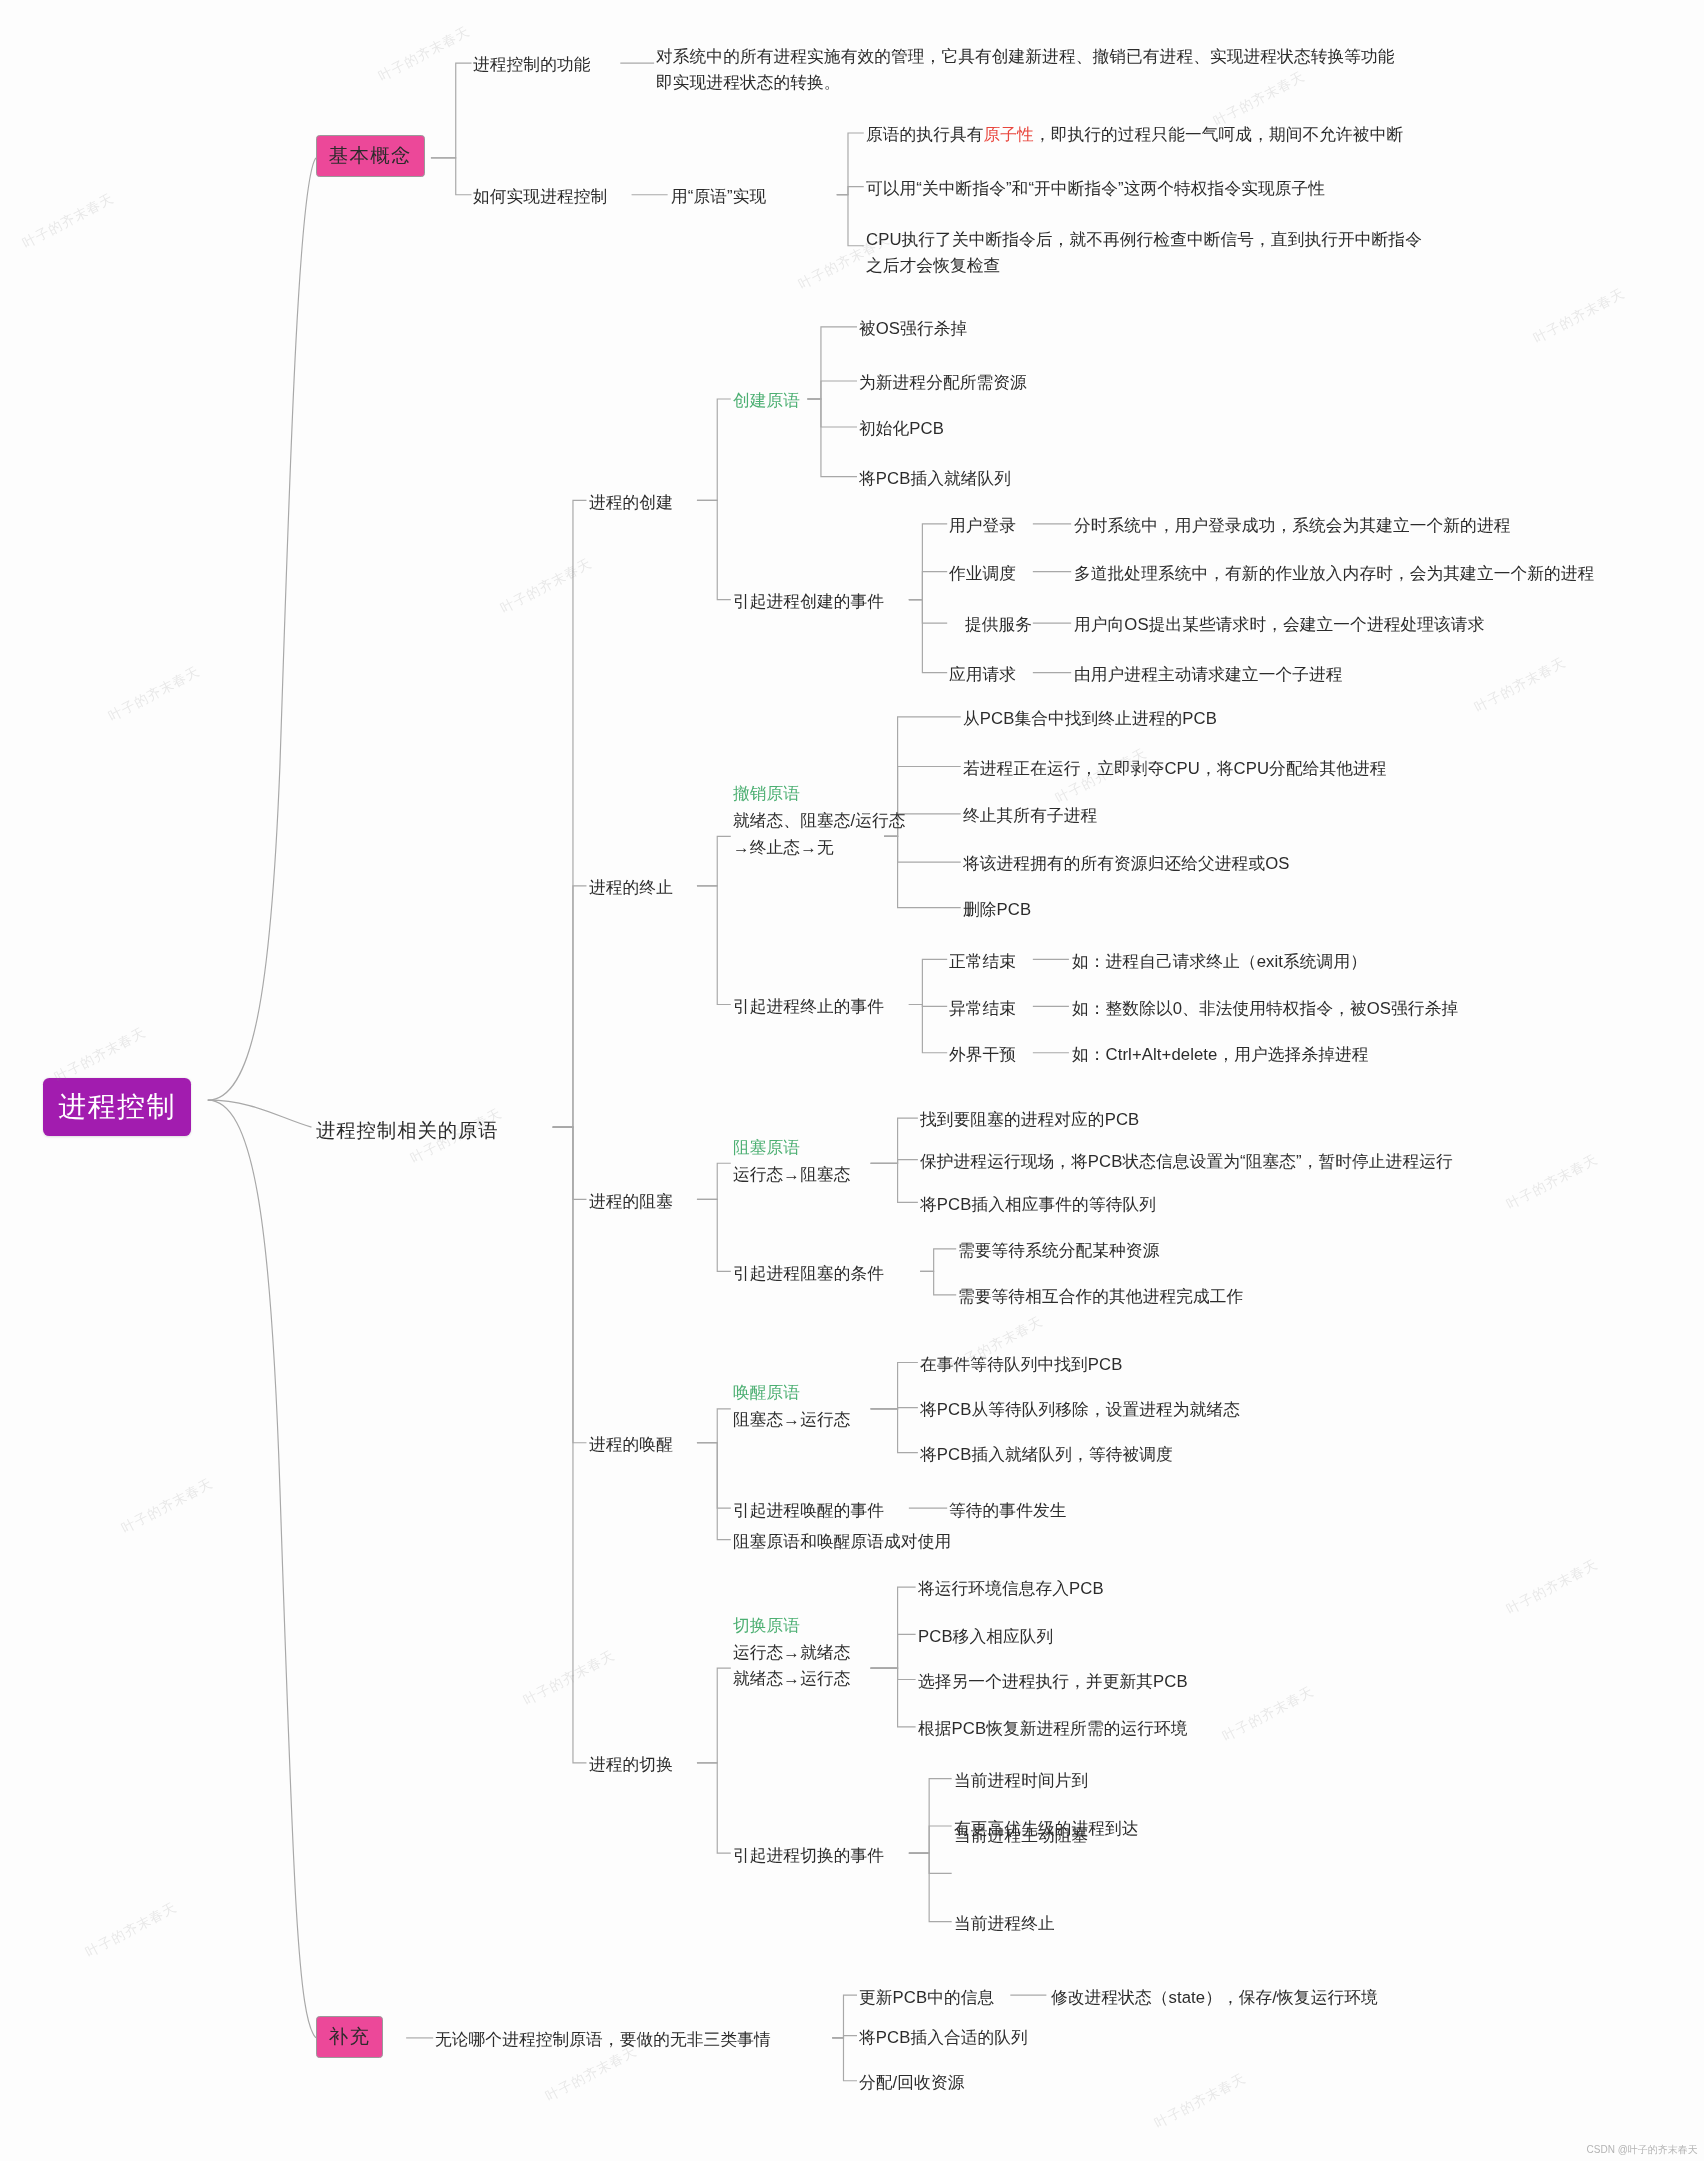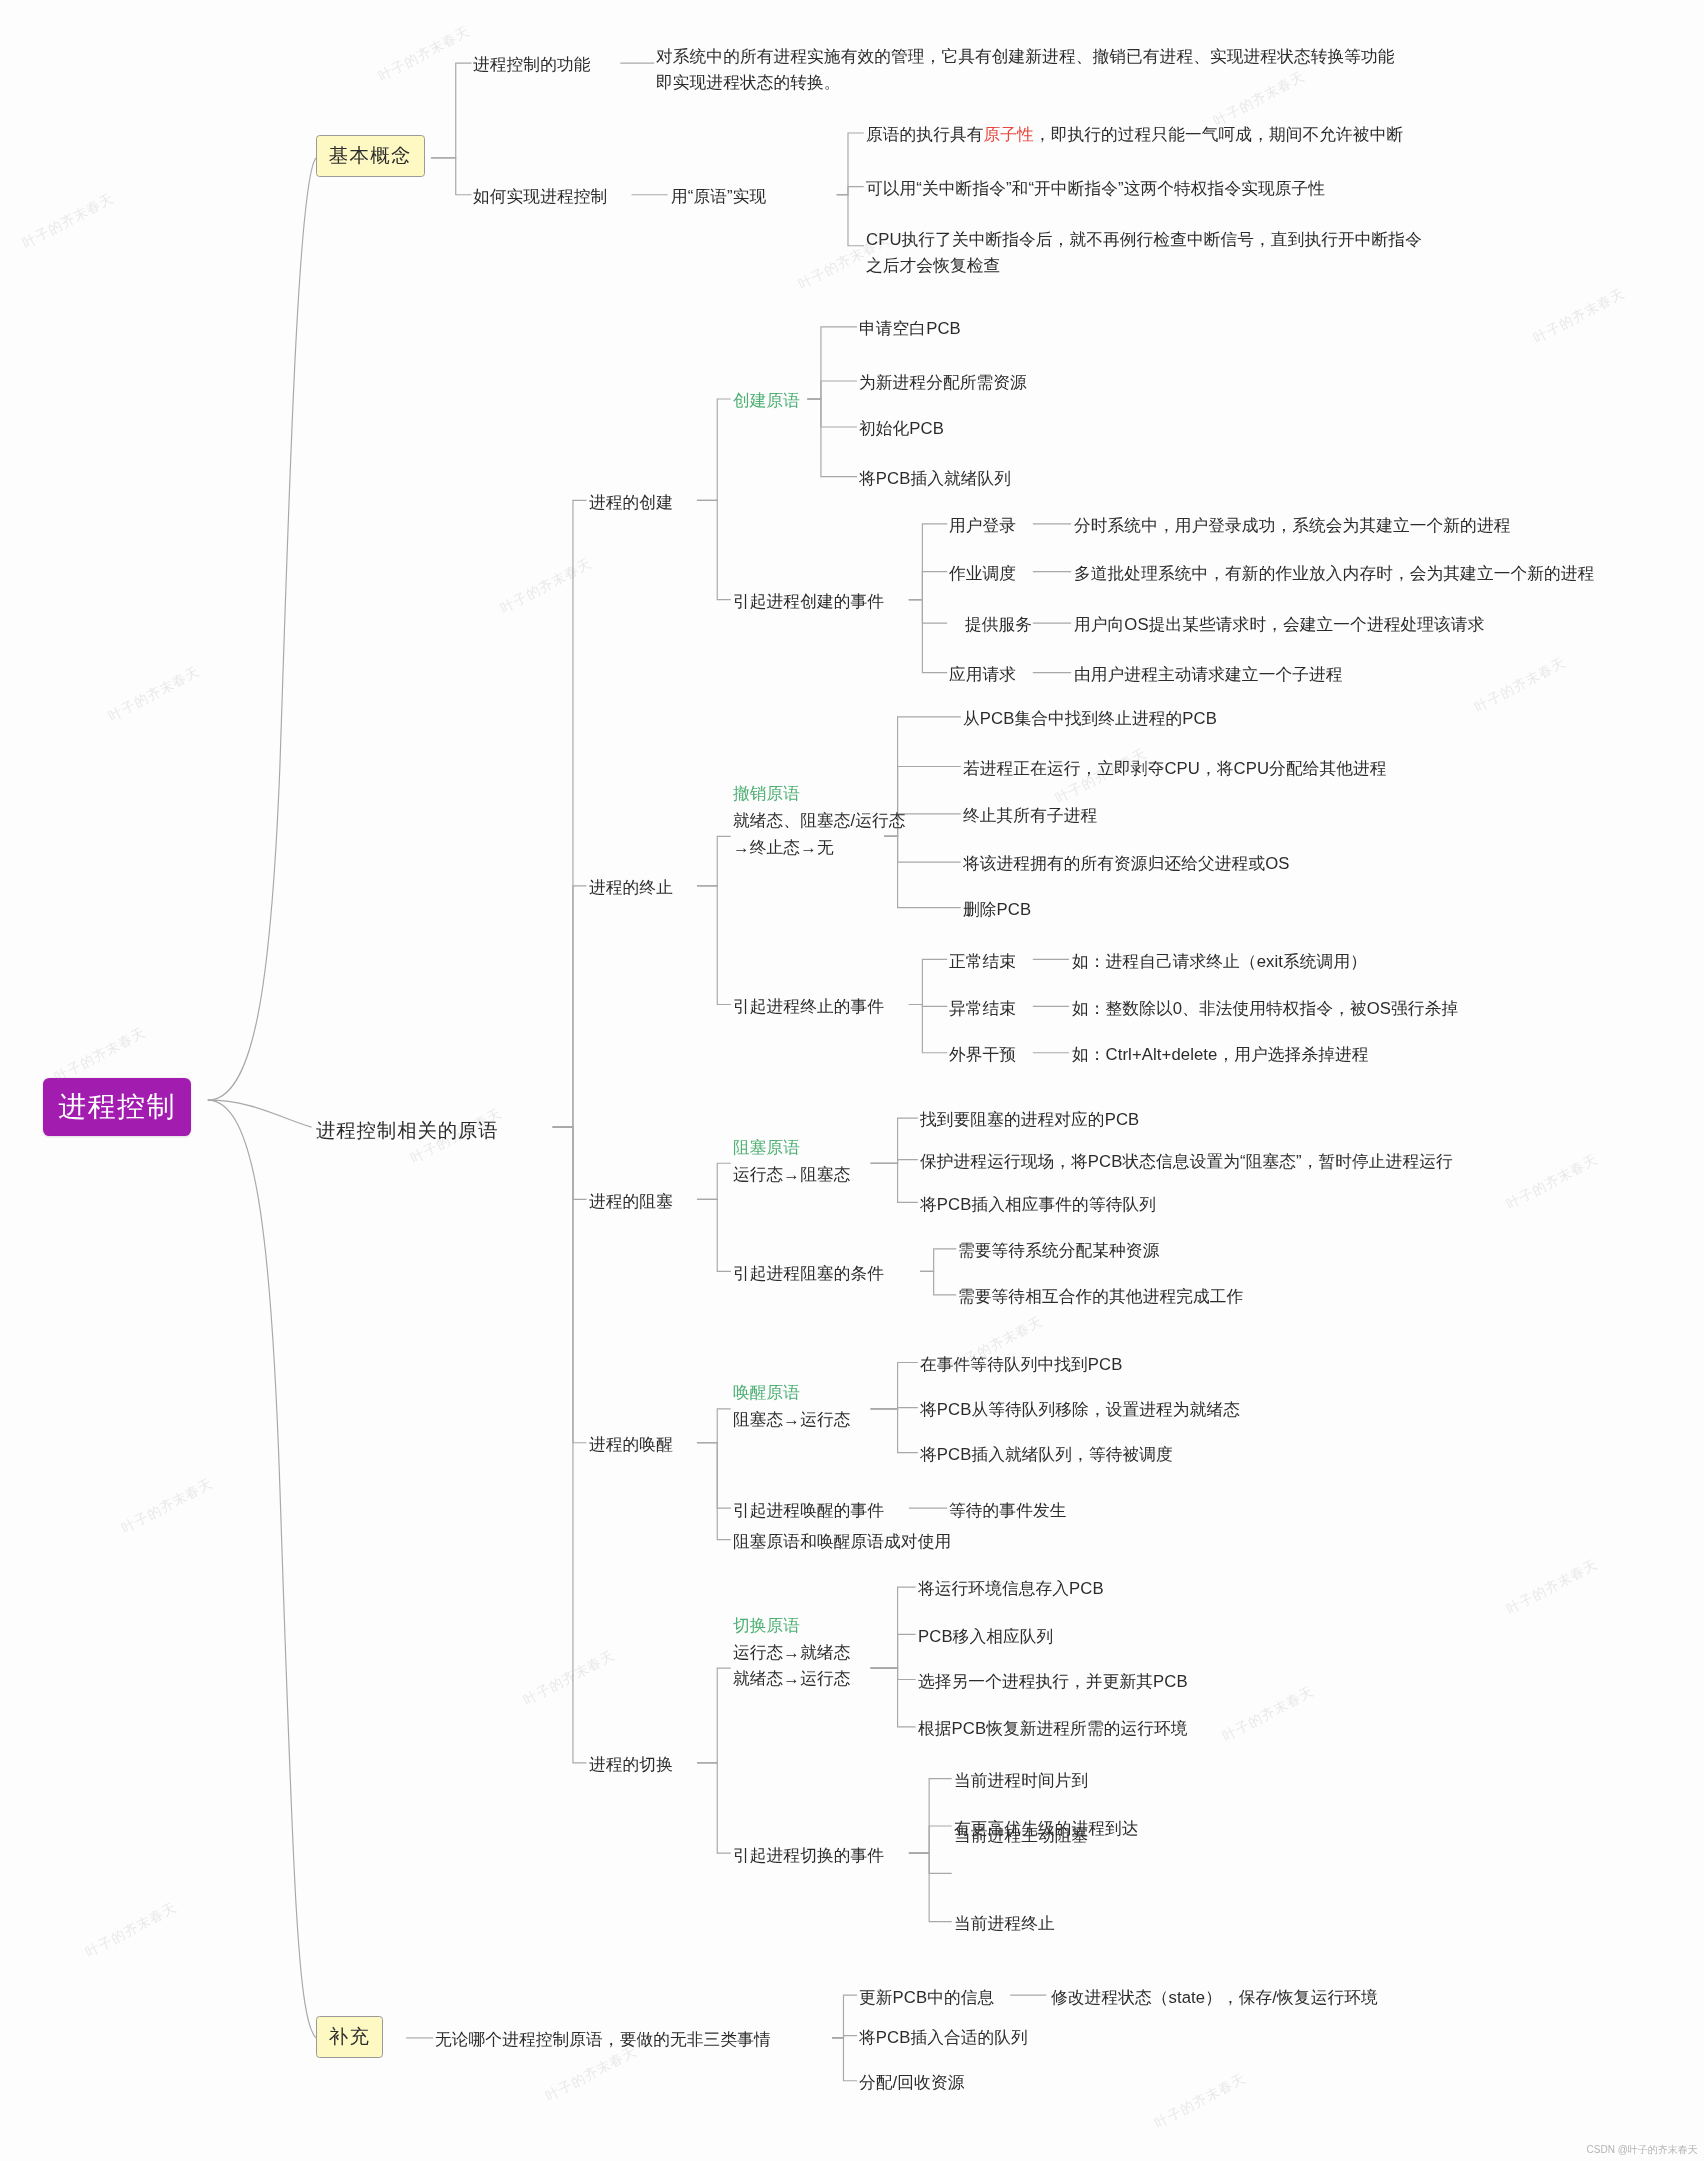--- a/index.html
+++ b/index.html
@@ -40,21 +40,21 @@
     padding: 10px 15.3px;
     border-radius: 6.3px;
     letter-spacing: 1.4px;
     box-shadow: 0 0.9px 2.3px rgba(0,0,0,0.13);
   }
   
   .boxed {
     position: absolute;
     border: 0.9px solid #9a9a9a;
     border-radius: 3.6px;
-    background: #fef9c3;
+    background: #ec4899;
     font-size: 19.4px;
     padding: 6.3px 11.7px;
     color: #2b2b2b;
     letter-spacing: 1.4px;
     white-space: pre;
   }
   .plain-l1 {
     position: absolute;
     font-size: 19.4px;
     color: #2b2b2b;
@@ -205,21 +205,21 @@
   <div class="node" style="left:866px; top:123px;"><span>原语的执行具有</span><span class="red">原子性</span><span>，即执行的过程只能一气呵成，期间不允许被中断</span></div>
   <div class="node" style="left:866px; top:177px;">可以用“关中断指令”和“开中断指令”这两个特权指令实现原子性</div>
   <div class="node" style="left:866px; top:228px;">CPU执行了关中断指令后，就不再例行检查中断信号，直到执行开中断指令</div>
   <div class="node" style="left:866px; top:254px;">之后才会恢复检查</div>
 
   <div class="plain-l1" style="left:316px; top:1117px;">进程控制相关的原语</div>
 
   <div class="node" style="left:589px; top:491px;">进程的创建</div>
 
   <div class="node green" style="left:733px; top:389px;">创建原语</div>
-  <div class="node" style="left:859px; top:317px;">申请空白PCB</div>
+  <div class="node" style="left:859px; top:317px;">被OS强行杀掉</div>
   <div class="node" style="left:859px; top:371px;">为新进程分配所需资源</div>
   <div class="node" style="left:859px; top:417px;">初始化PCB</div>
   <div class="node" style="left:859px; top:467px;">将PCB插入就绪队列</div>
 
   <div class="node" style="left:733px; top:590px;">引起进程创建的事件</div>
   <div class="node" style="left:949px; top:514px;">用户登录</div>
   <div class="node" style="left:1074px; top:514px;">分时系统中，用户登录成功，系统会为其建立一个新的进程</div>
   <div class="node" style="left:949px; top:562px;">作业调度</div>
   <div class="node" style="left:1074px; top:562px;">多道批处理系统中，有新的作业放入内存时，会为其建立一个新的进程</div>
   <div class="node" style="left:949px; top:613px;margin-left:16px;">提供服务</div>

